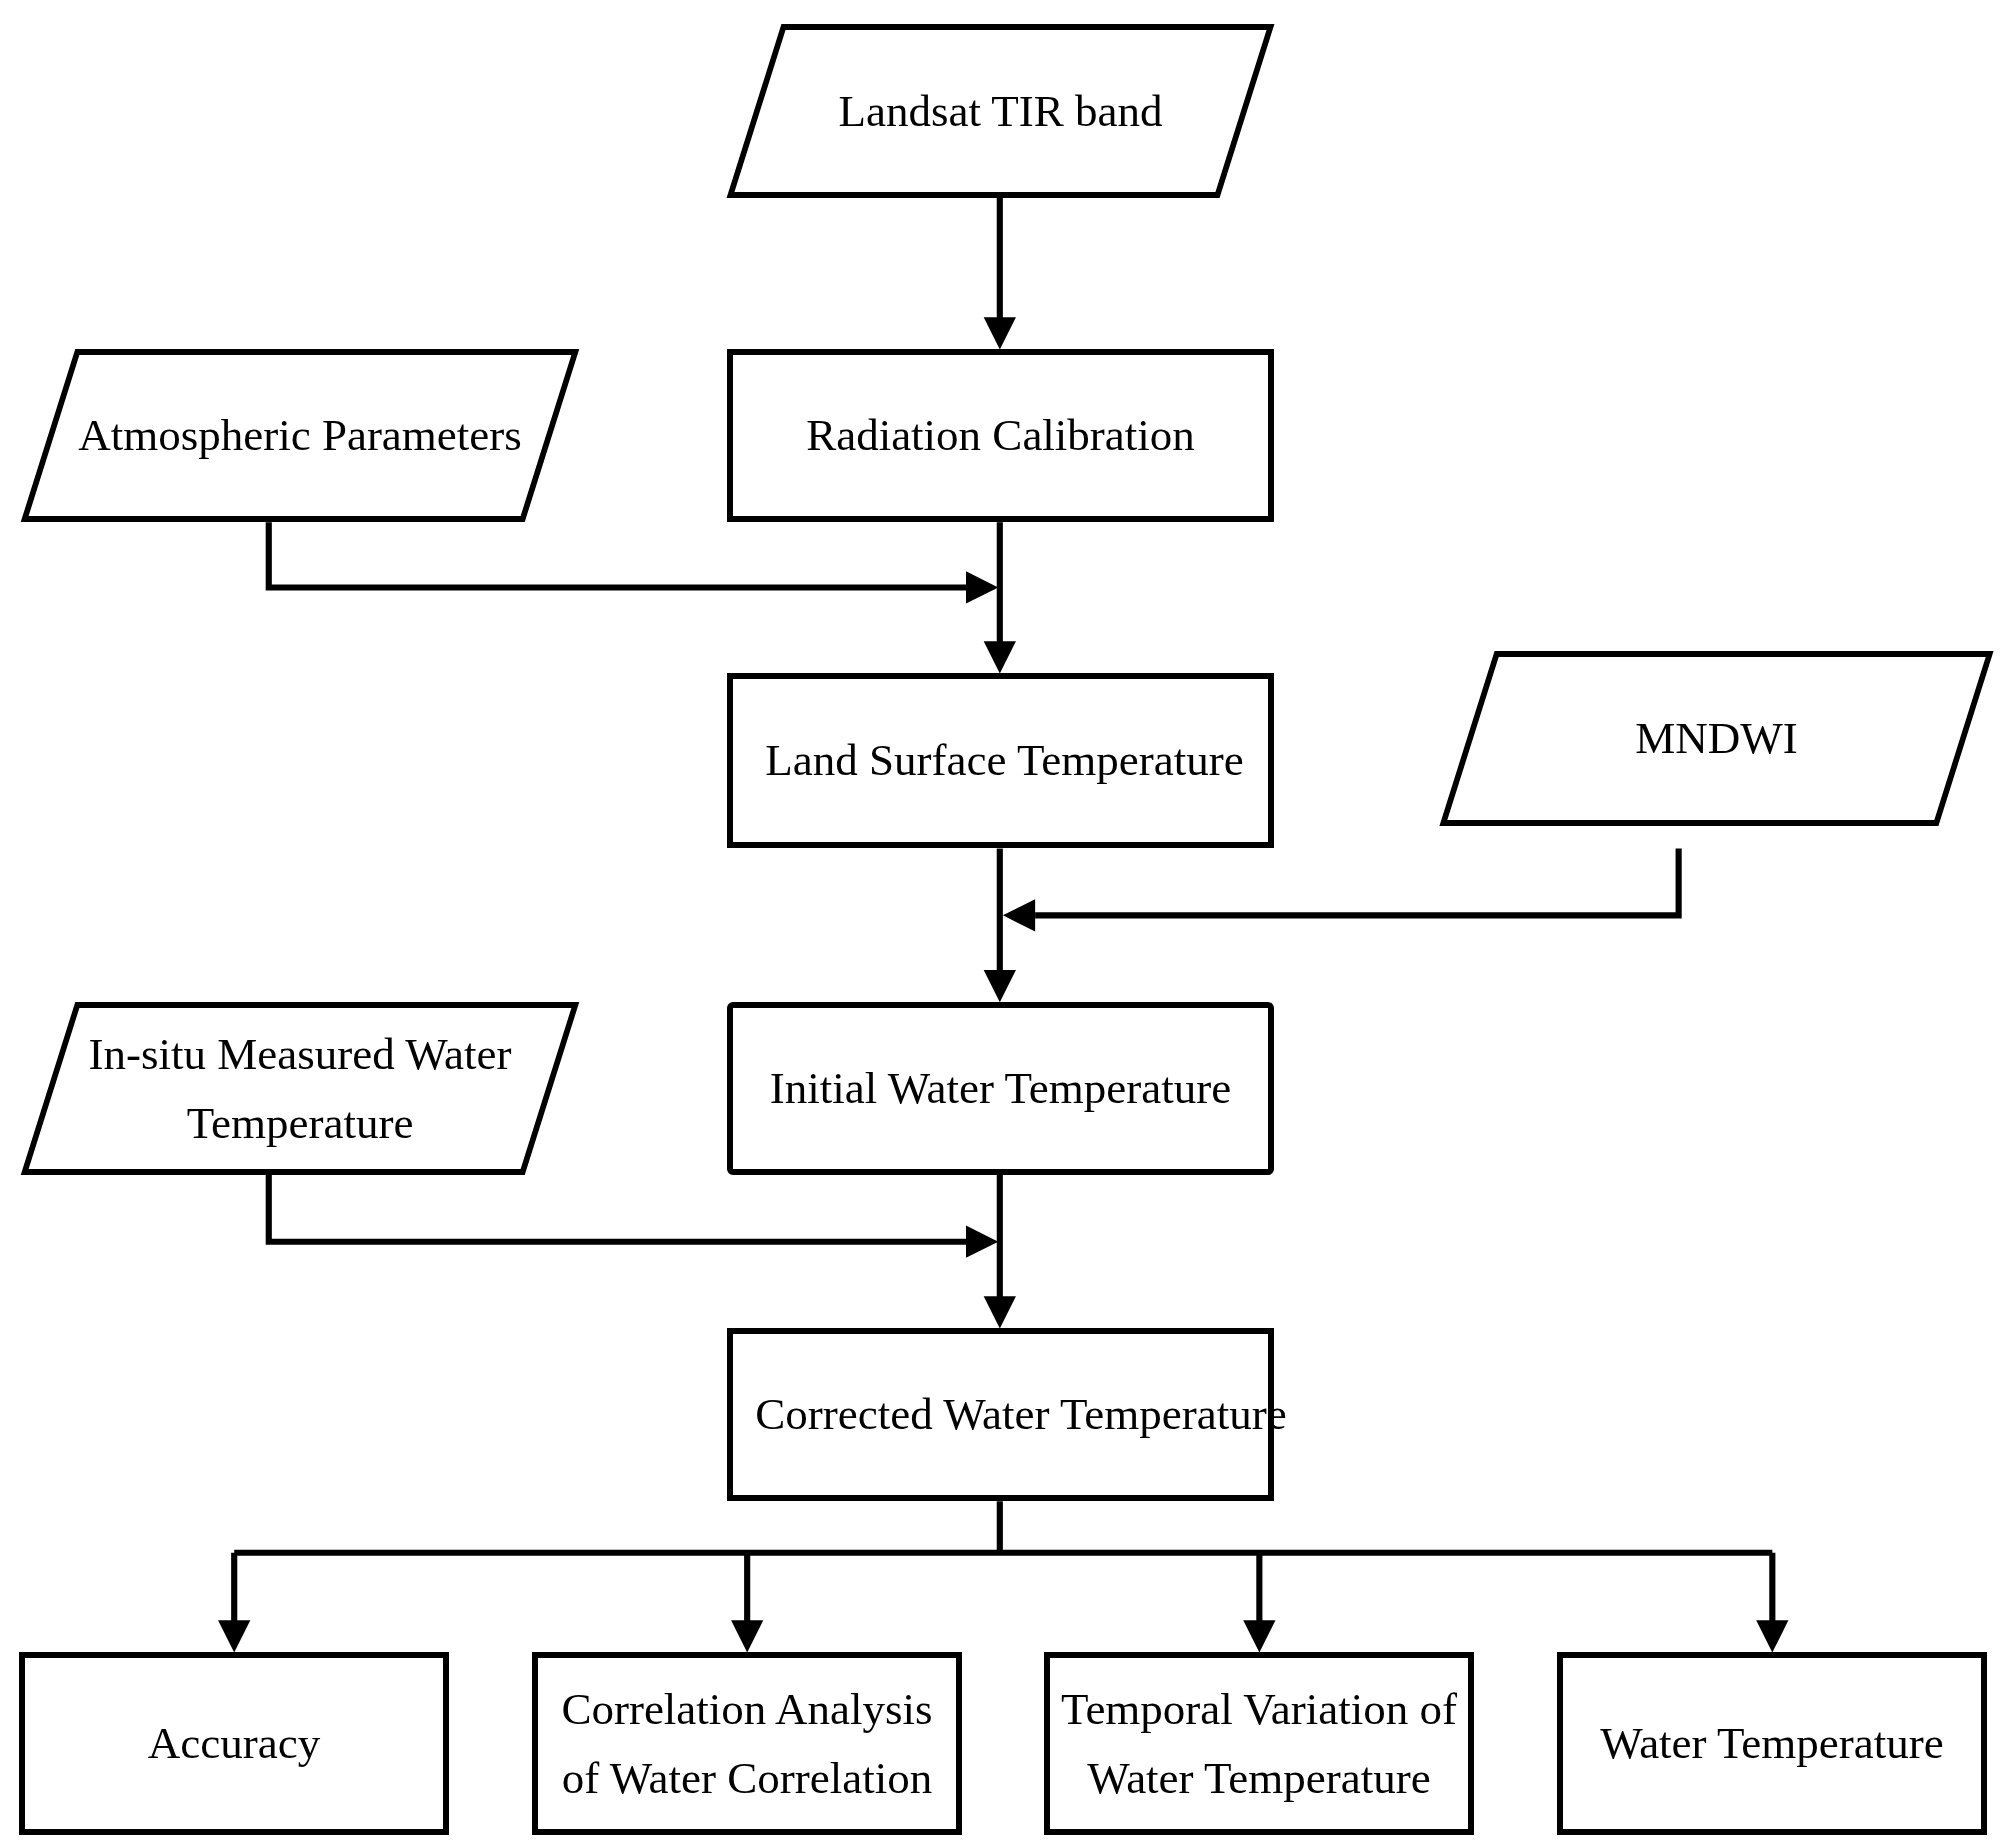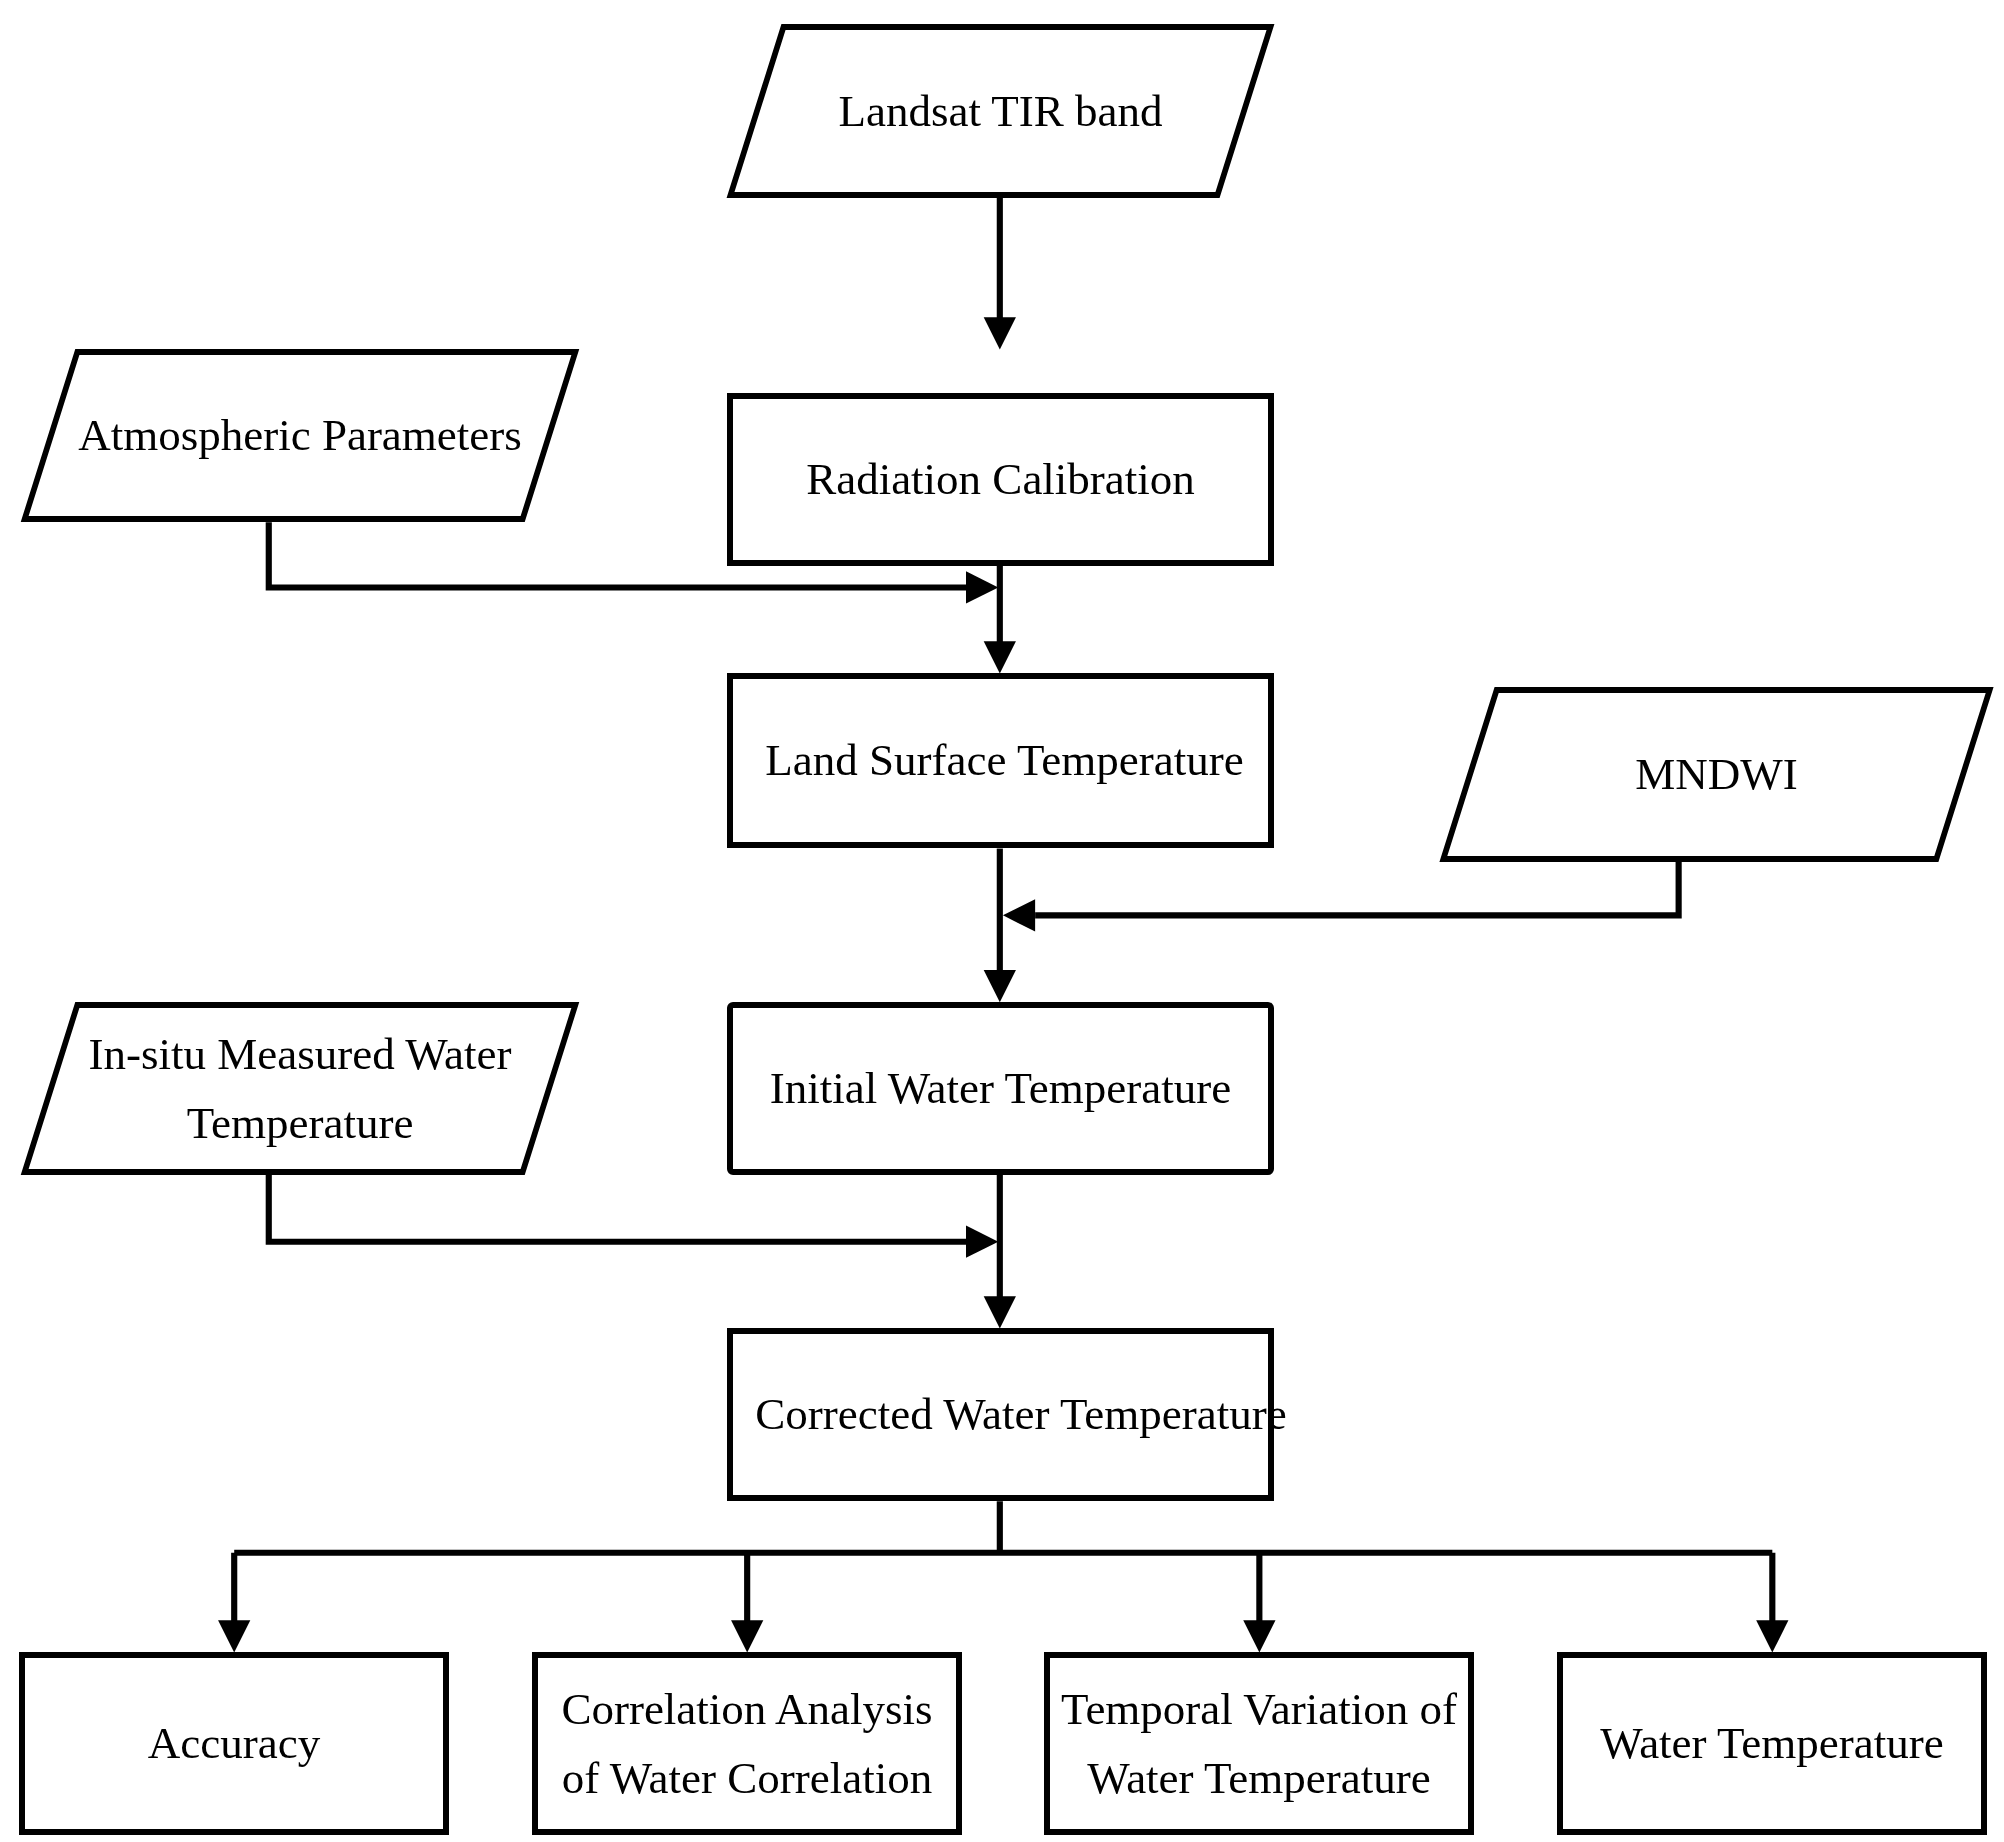--- a/index.html
+++ b/index.html
@@ -104,36 +104,36 @@
       </div>
   </div>
 
   <div class="para" style="left:48px;top:349px;width:504px;height:173px;">
     <div class="skin"></div>
     <div class="label">
         <span class="nowrap">Atmospheric Parameters</span>
       </div>
   </div>
 
-  <div class="para" style="left:1467px;top:687px;width:499px;height:175px;">
+  <div class="para" style="left:1467px;top:651px;width:499px;height:175px;">
     <div class="skin"></div>
     <div class="label">
         <span class="nowrap">MNDWI</span>
       </div>
   </div>
 
   <div class="para" style="left:48px;top:1002px;width:504px;height:173px;">
     <div class="skin"></div>
     <div class="label">
       <span class="nowrap">In-situ Measured Water</span>
       <span class="nowrap">Temperature</span>
     </div>
   </div>
 
-  <div class="rnode" style="left:727px;top:349px;width:547px;height:173px;margin-top:44px;">
+  <div class="rnode" style="left:727px;top:349px;width:547px;height:173px;">
     <span class="nowrap">Radiation Calibration</span>
   </div>
 
   <div class="rnode" style="left:727px;top:673px;width:547px;height:175px;padding-left:8px;">
     <span class="nowrap">Land Surface Temperature</span>
   </div>
 
   <div class="rnode" style="left:727px;top:1002px;width:547px;height:173px;border-radius:6px;">
     <span class="nowrap">Initial Water Temperature</span>
   </div>

